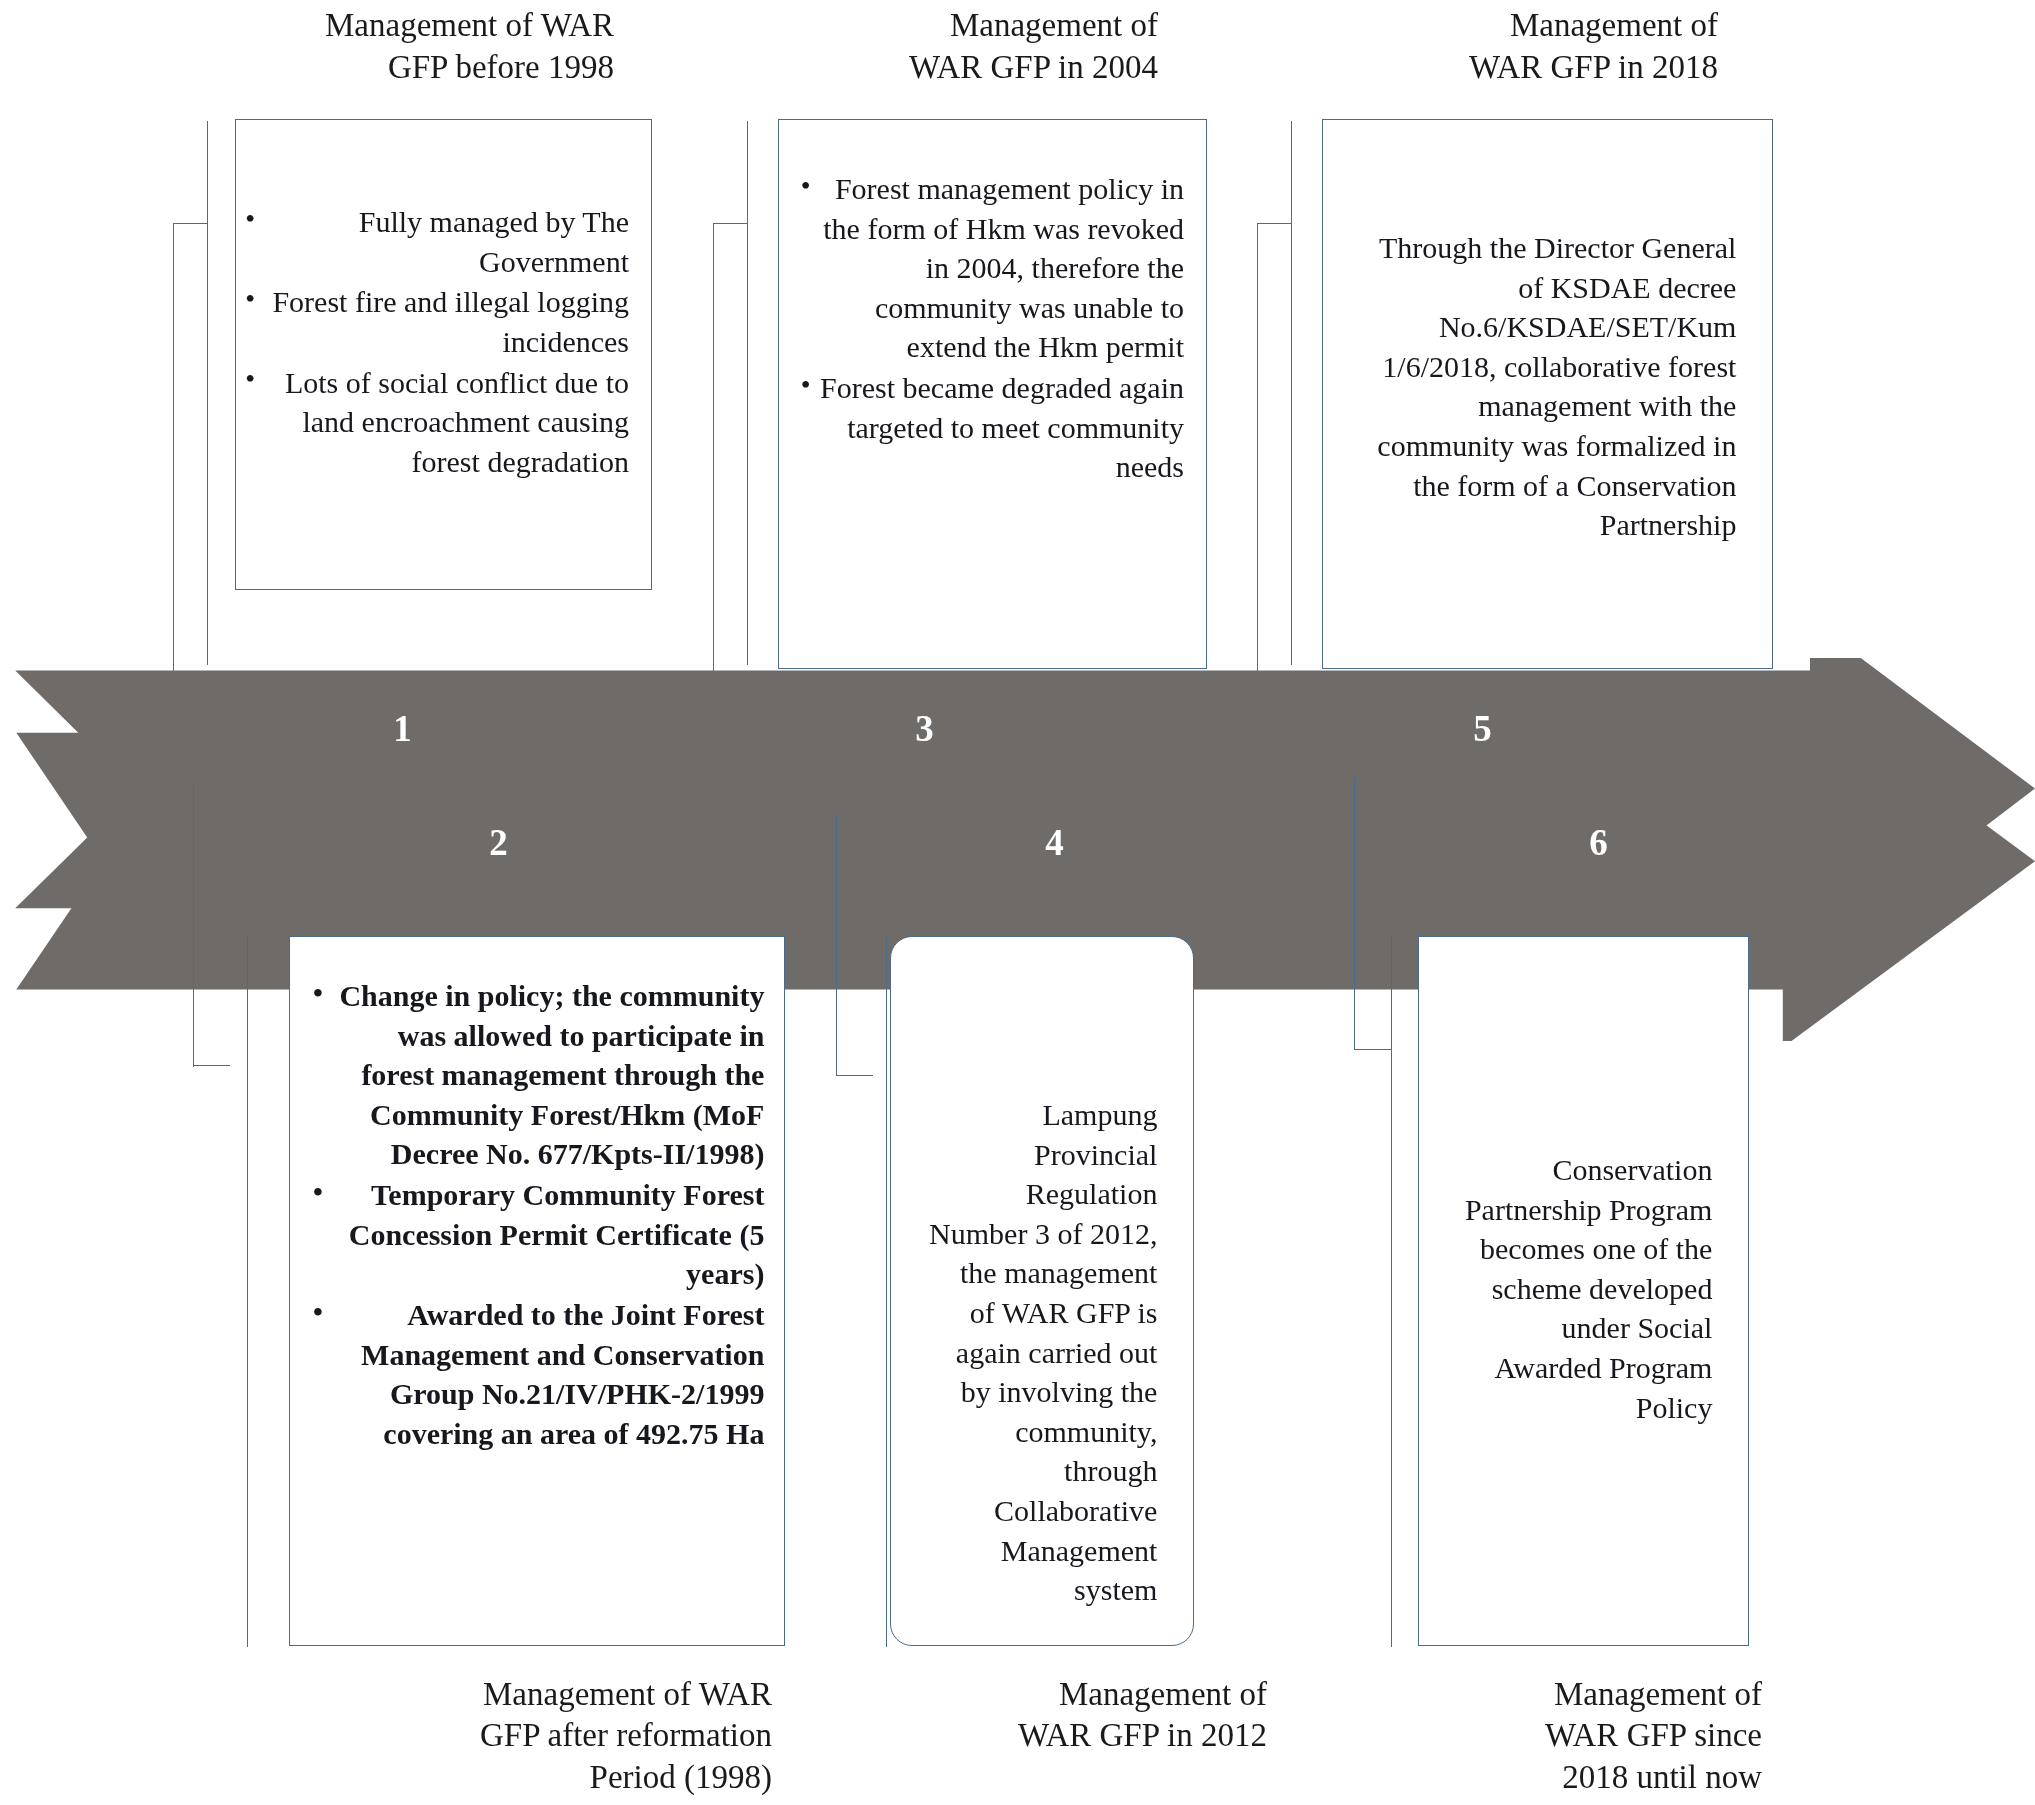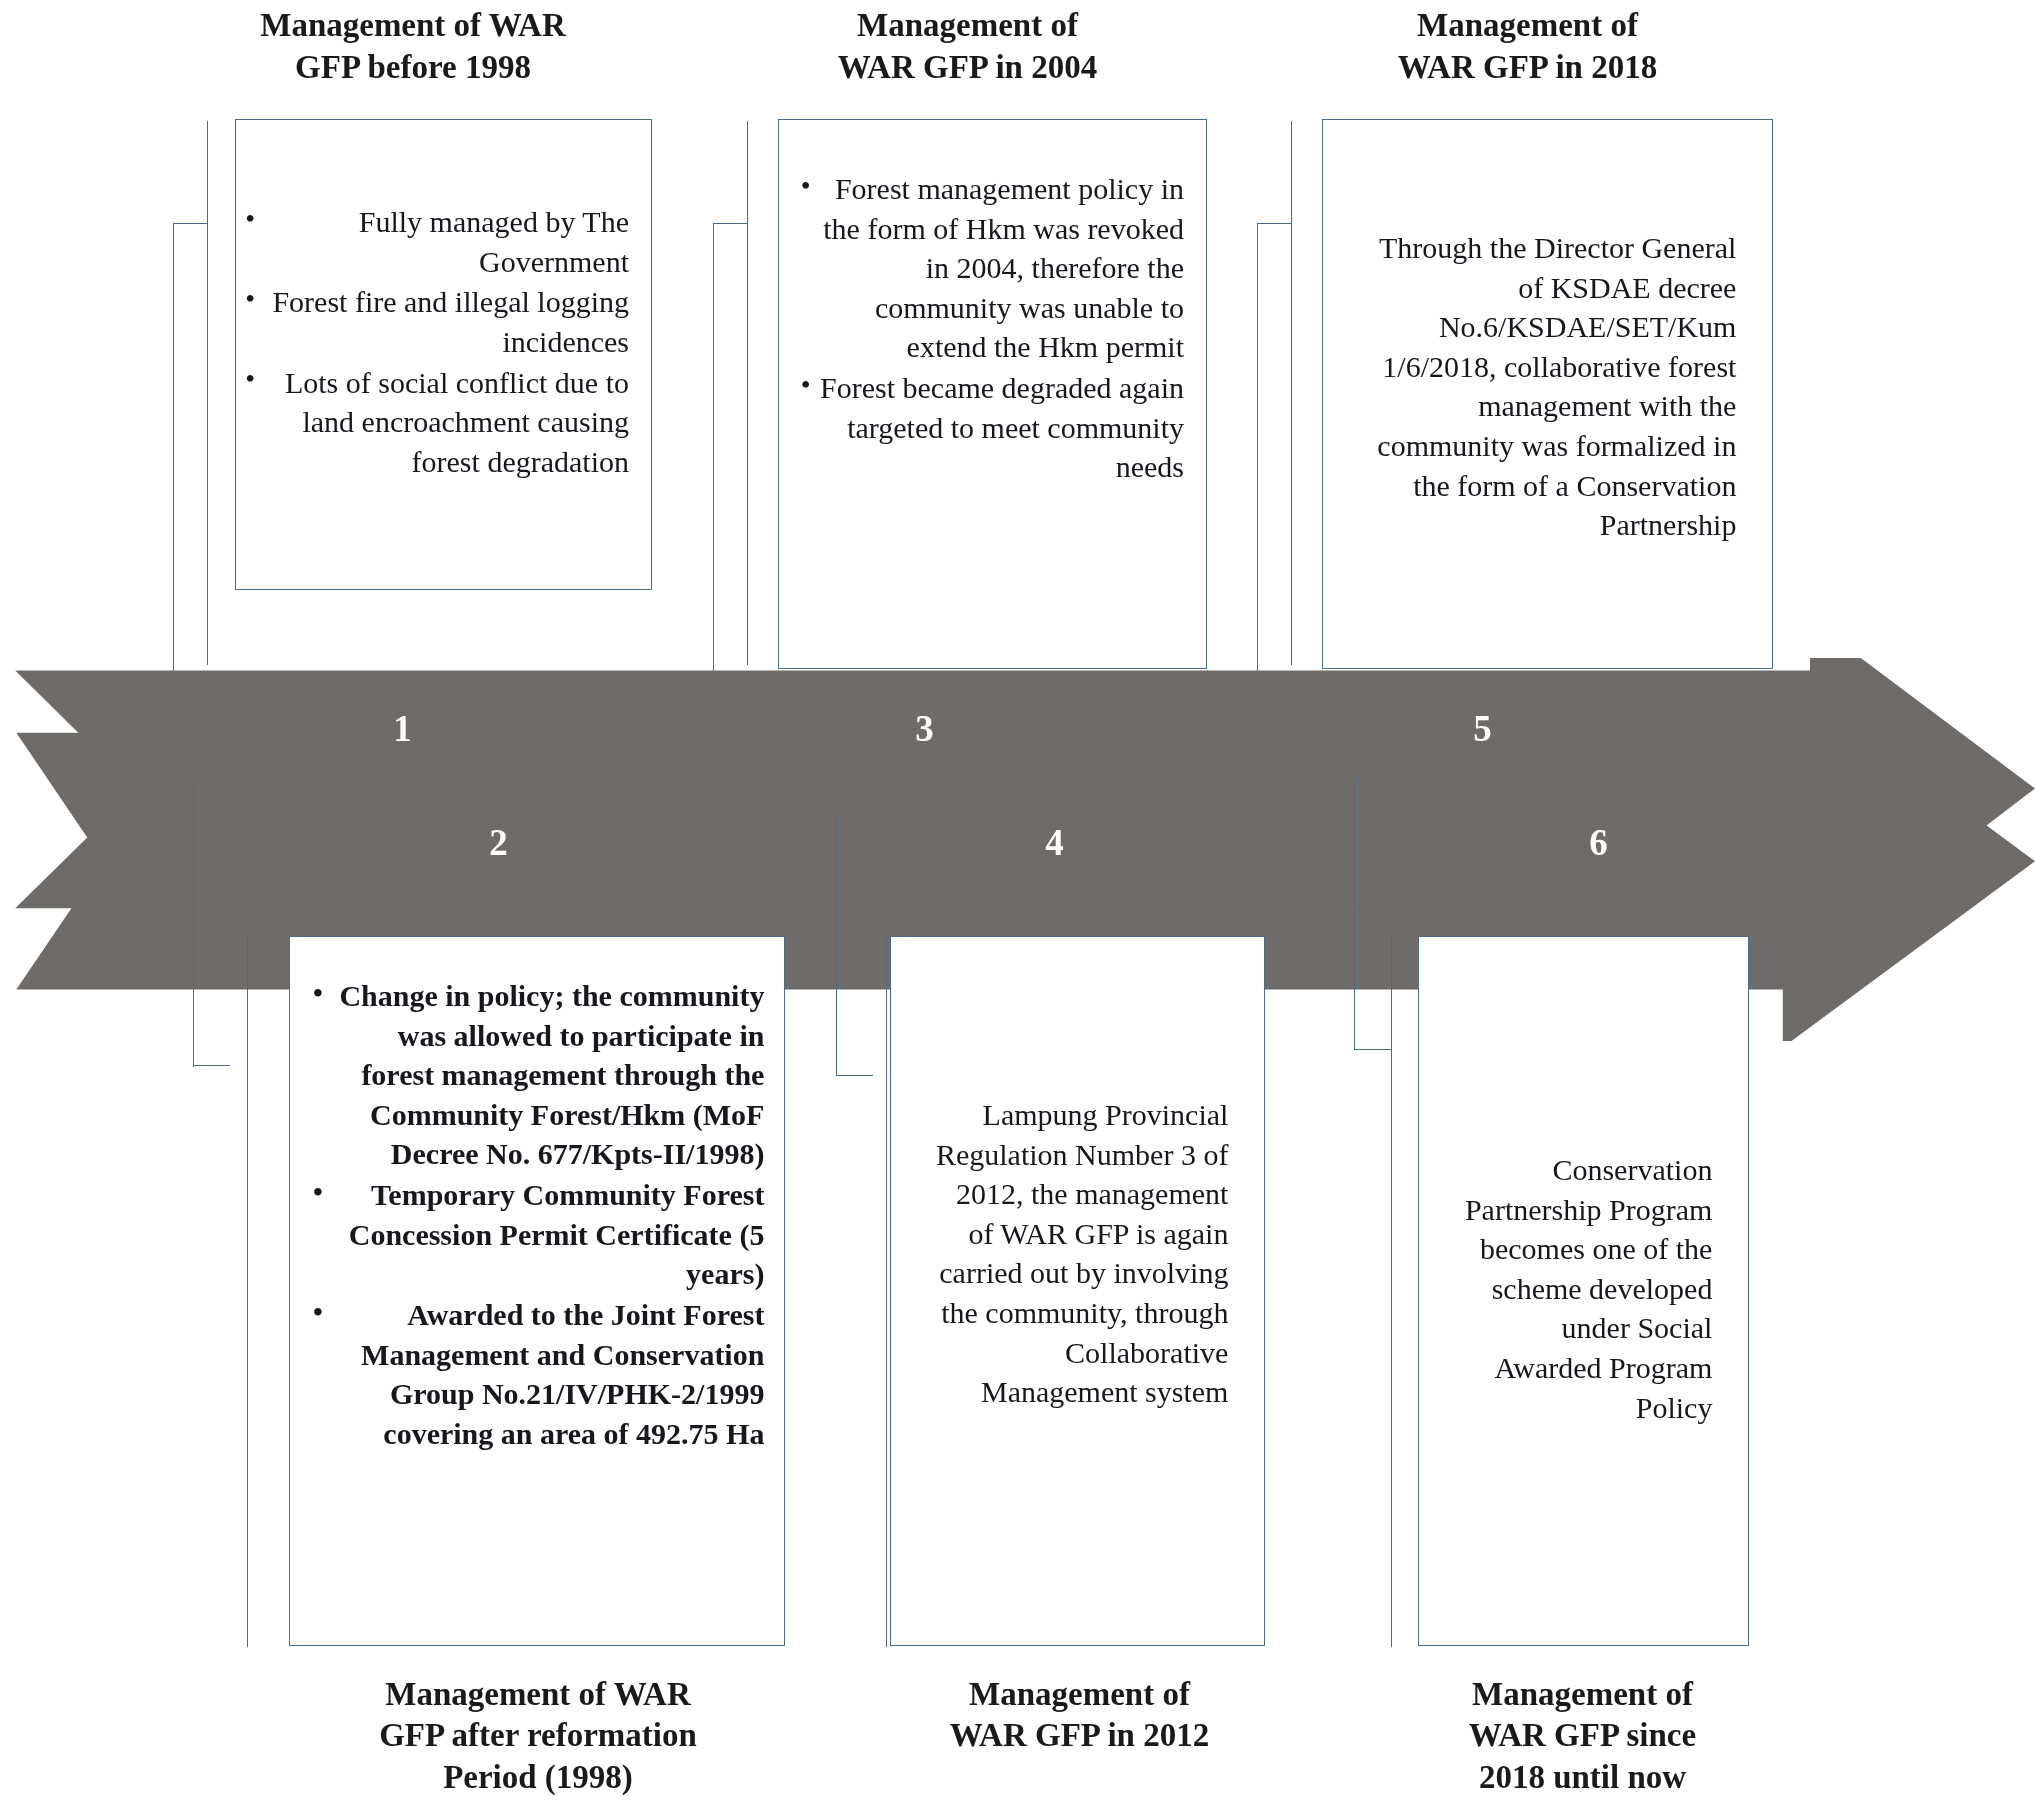--- a/index.html
+++ b/index.html
@@ -15,26 +15,25 @@
     position: relative;
     width: 2035px;
     height: 1805px;
     background: #ffffff;
     overflow: hidden;
   }
 
   
   .heading {
     position: absolute;
-    text-align: center;
+    text-align: right;
     font-size: 33px;
     line-height: 1.25;
     color: #1a1a1a;
     white-space: pre-line;
-    font-weight: bold;
   }
 
   
   .box {
     position: absolute;
     border: 1.6px solid #4a6b8a;
     background: #ffffff;
     box-sizing: border-box;
     font-size: 30px;
     line-height: 1.32;
@@ -162,21 +161,21 @@
   <div class="vline" style="left:1391px; top:935px; height:712px;"></div>
 
   <div class="box" style="left:289px; top:936px; width:496px; height:710px; padding:39px 19.6px 11px 20.7px;font-weight:bold;">
     <ul class="bullets">
       <li>Change in policy; the community was allowed to participate in forest management through the Community Forest/Hkm (MoF Decree No. 677/Kpts-II/1998)</li>
       <li>Temporary  Community Forest Concession Permit Certificate  (5 years)</li>
       <li>Awarded to the Joint Forest Management and Conservation Group No.21/IV/PHK-2/1999 covering an area of 492.75 Ha</li>
     </ul>
   </div>
 
-  <div class="box" style="left:890px; top:936px; width:375px; height:710px; padding:142px 19.6px 11px 20.7px;">
+  <div class="box" style="left:890px; top:936px; width:304px; height:710px; padding:142px 19.6px 11px 20.7px;border-radius:22px;">
     <p class="para">Lampung Provincial Regulation Number 3 of 2012, the management of WAR GFP is again carried out by involving the community, through Collaborative Management system</p>
   </div>
 
   <div class="box" style="left:1418px; top:936px; width:331px; height:710px; padding:197px 19.6px 11px 20.7px;">
     <p class="para">Conservation Partnership Program becomes one of the scheme developed under Social Awarded Program Policy</p>
   </div>
 
   <div class="heading" style="left:304px; top:1674px; width:468px;">Management of WAR
 GFP after reformation
 Period (1998)</div>

